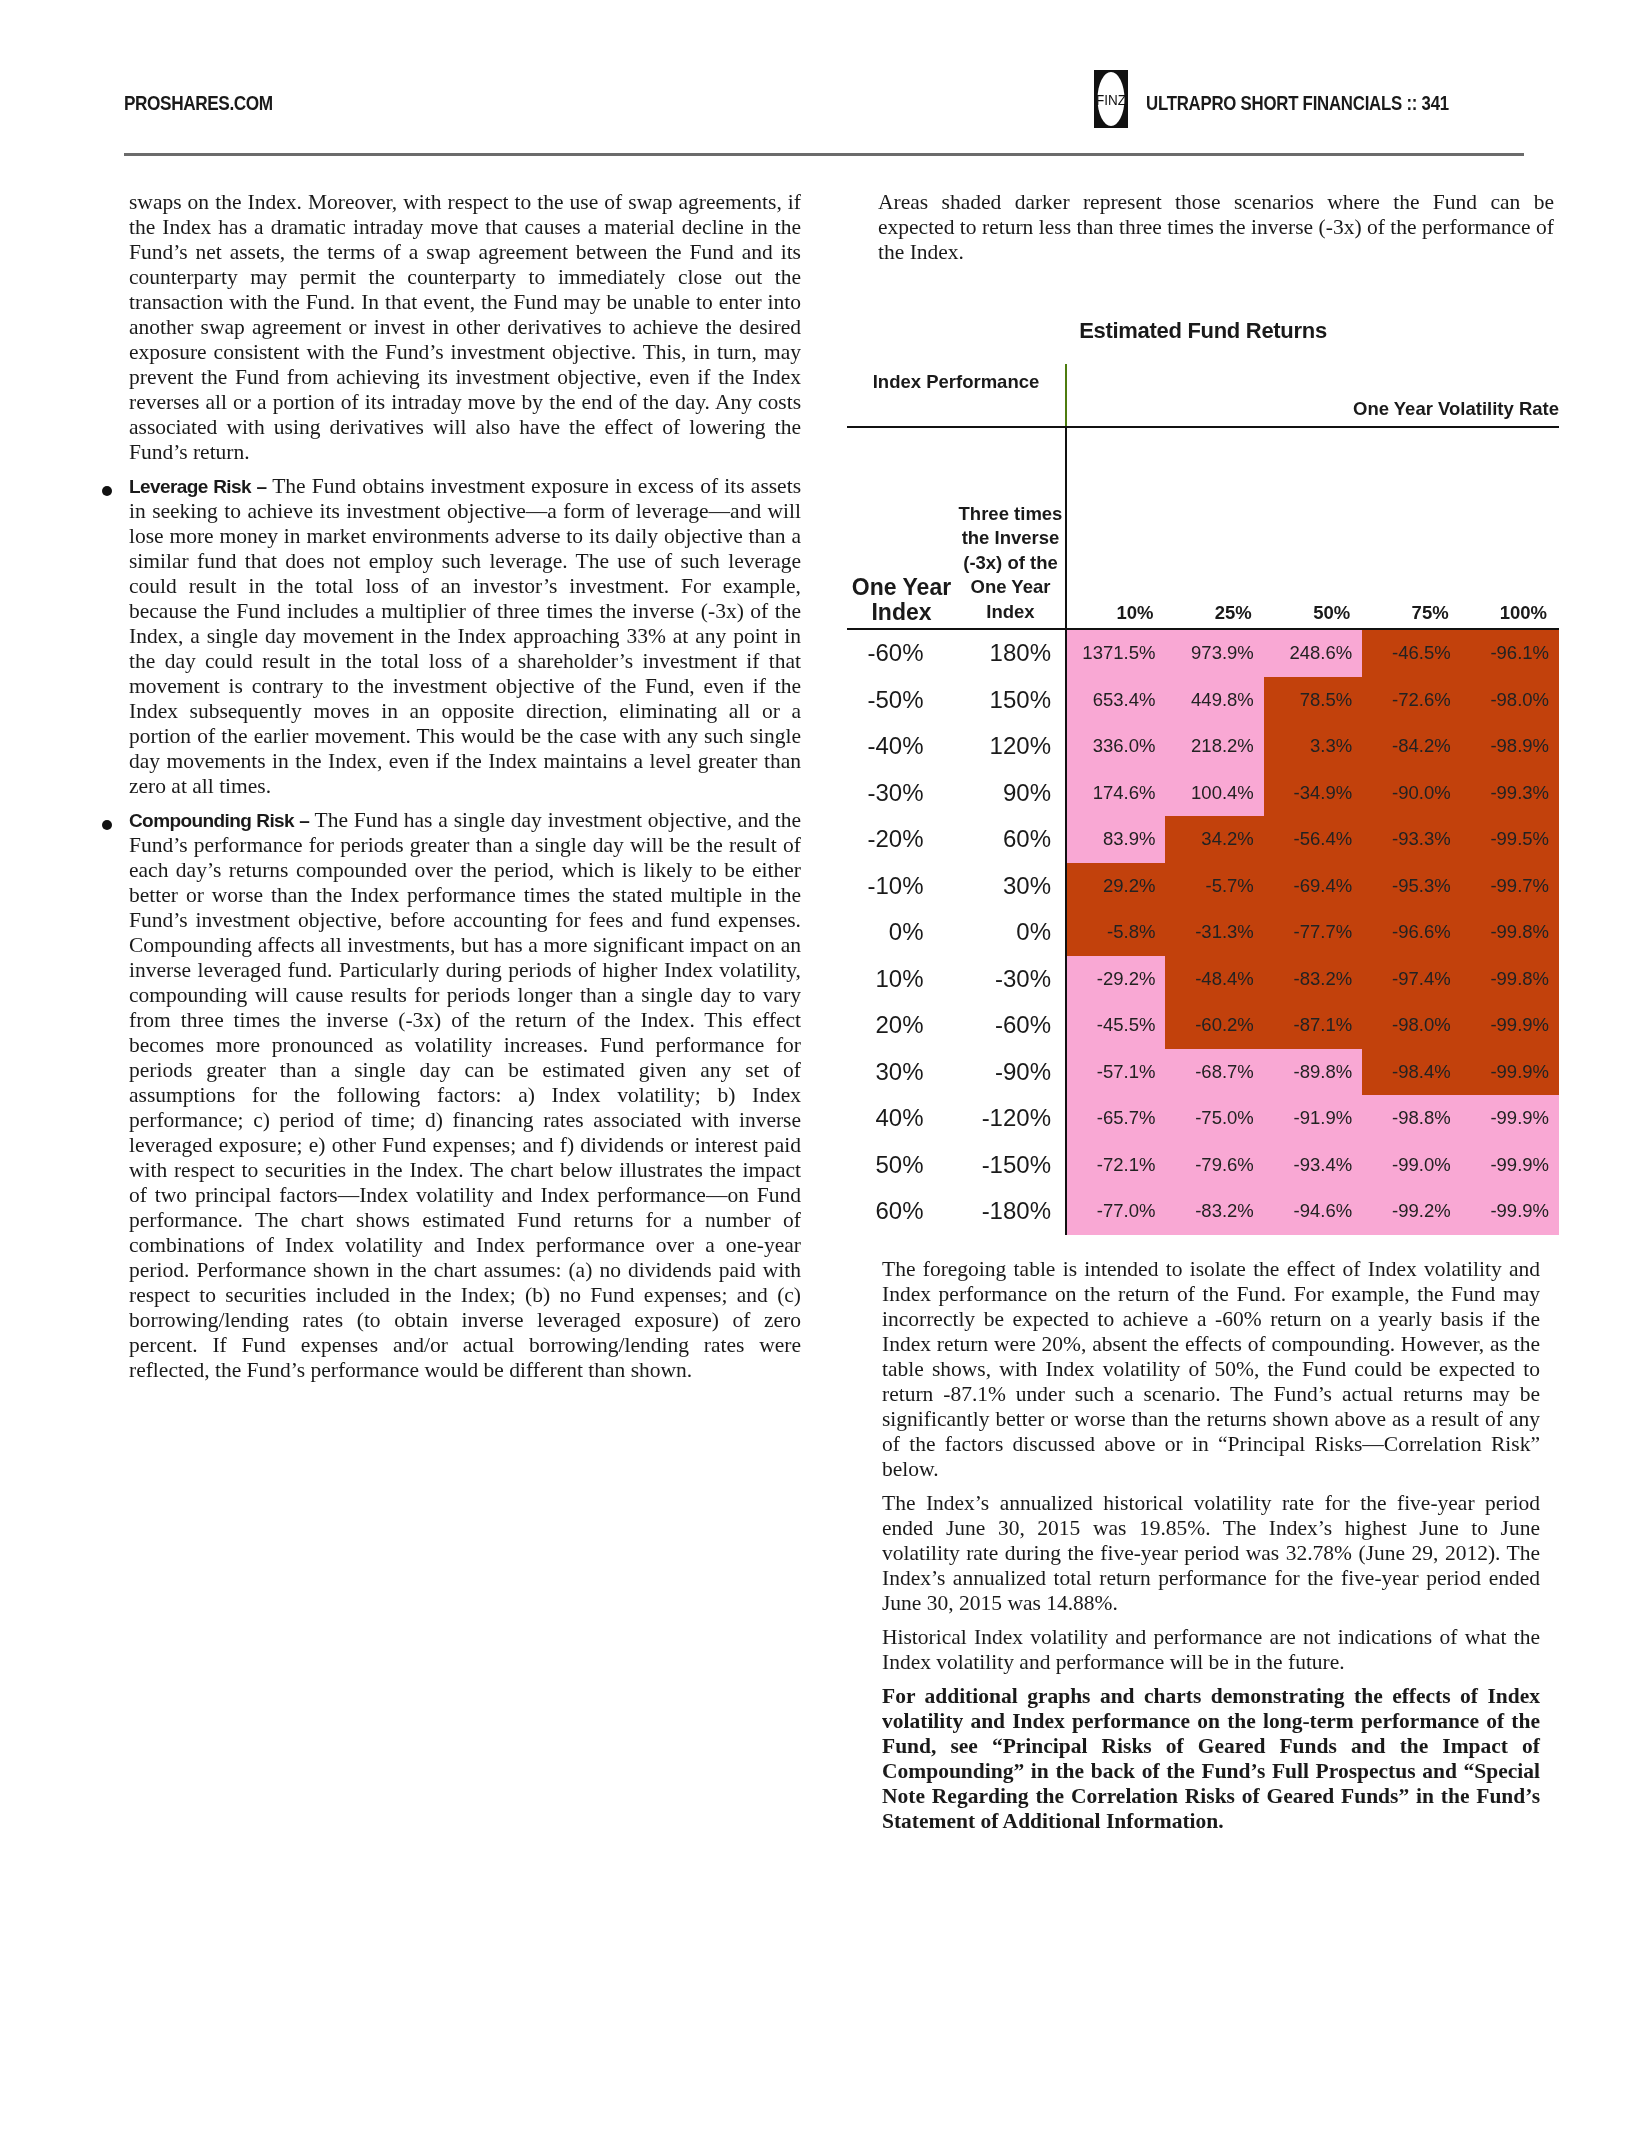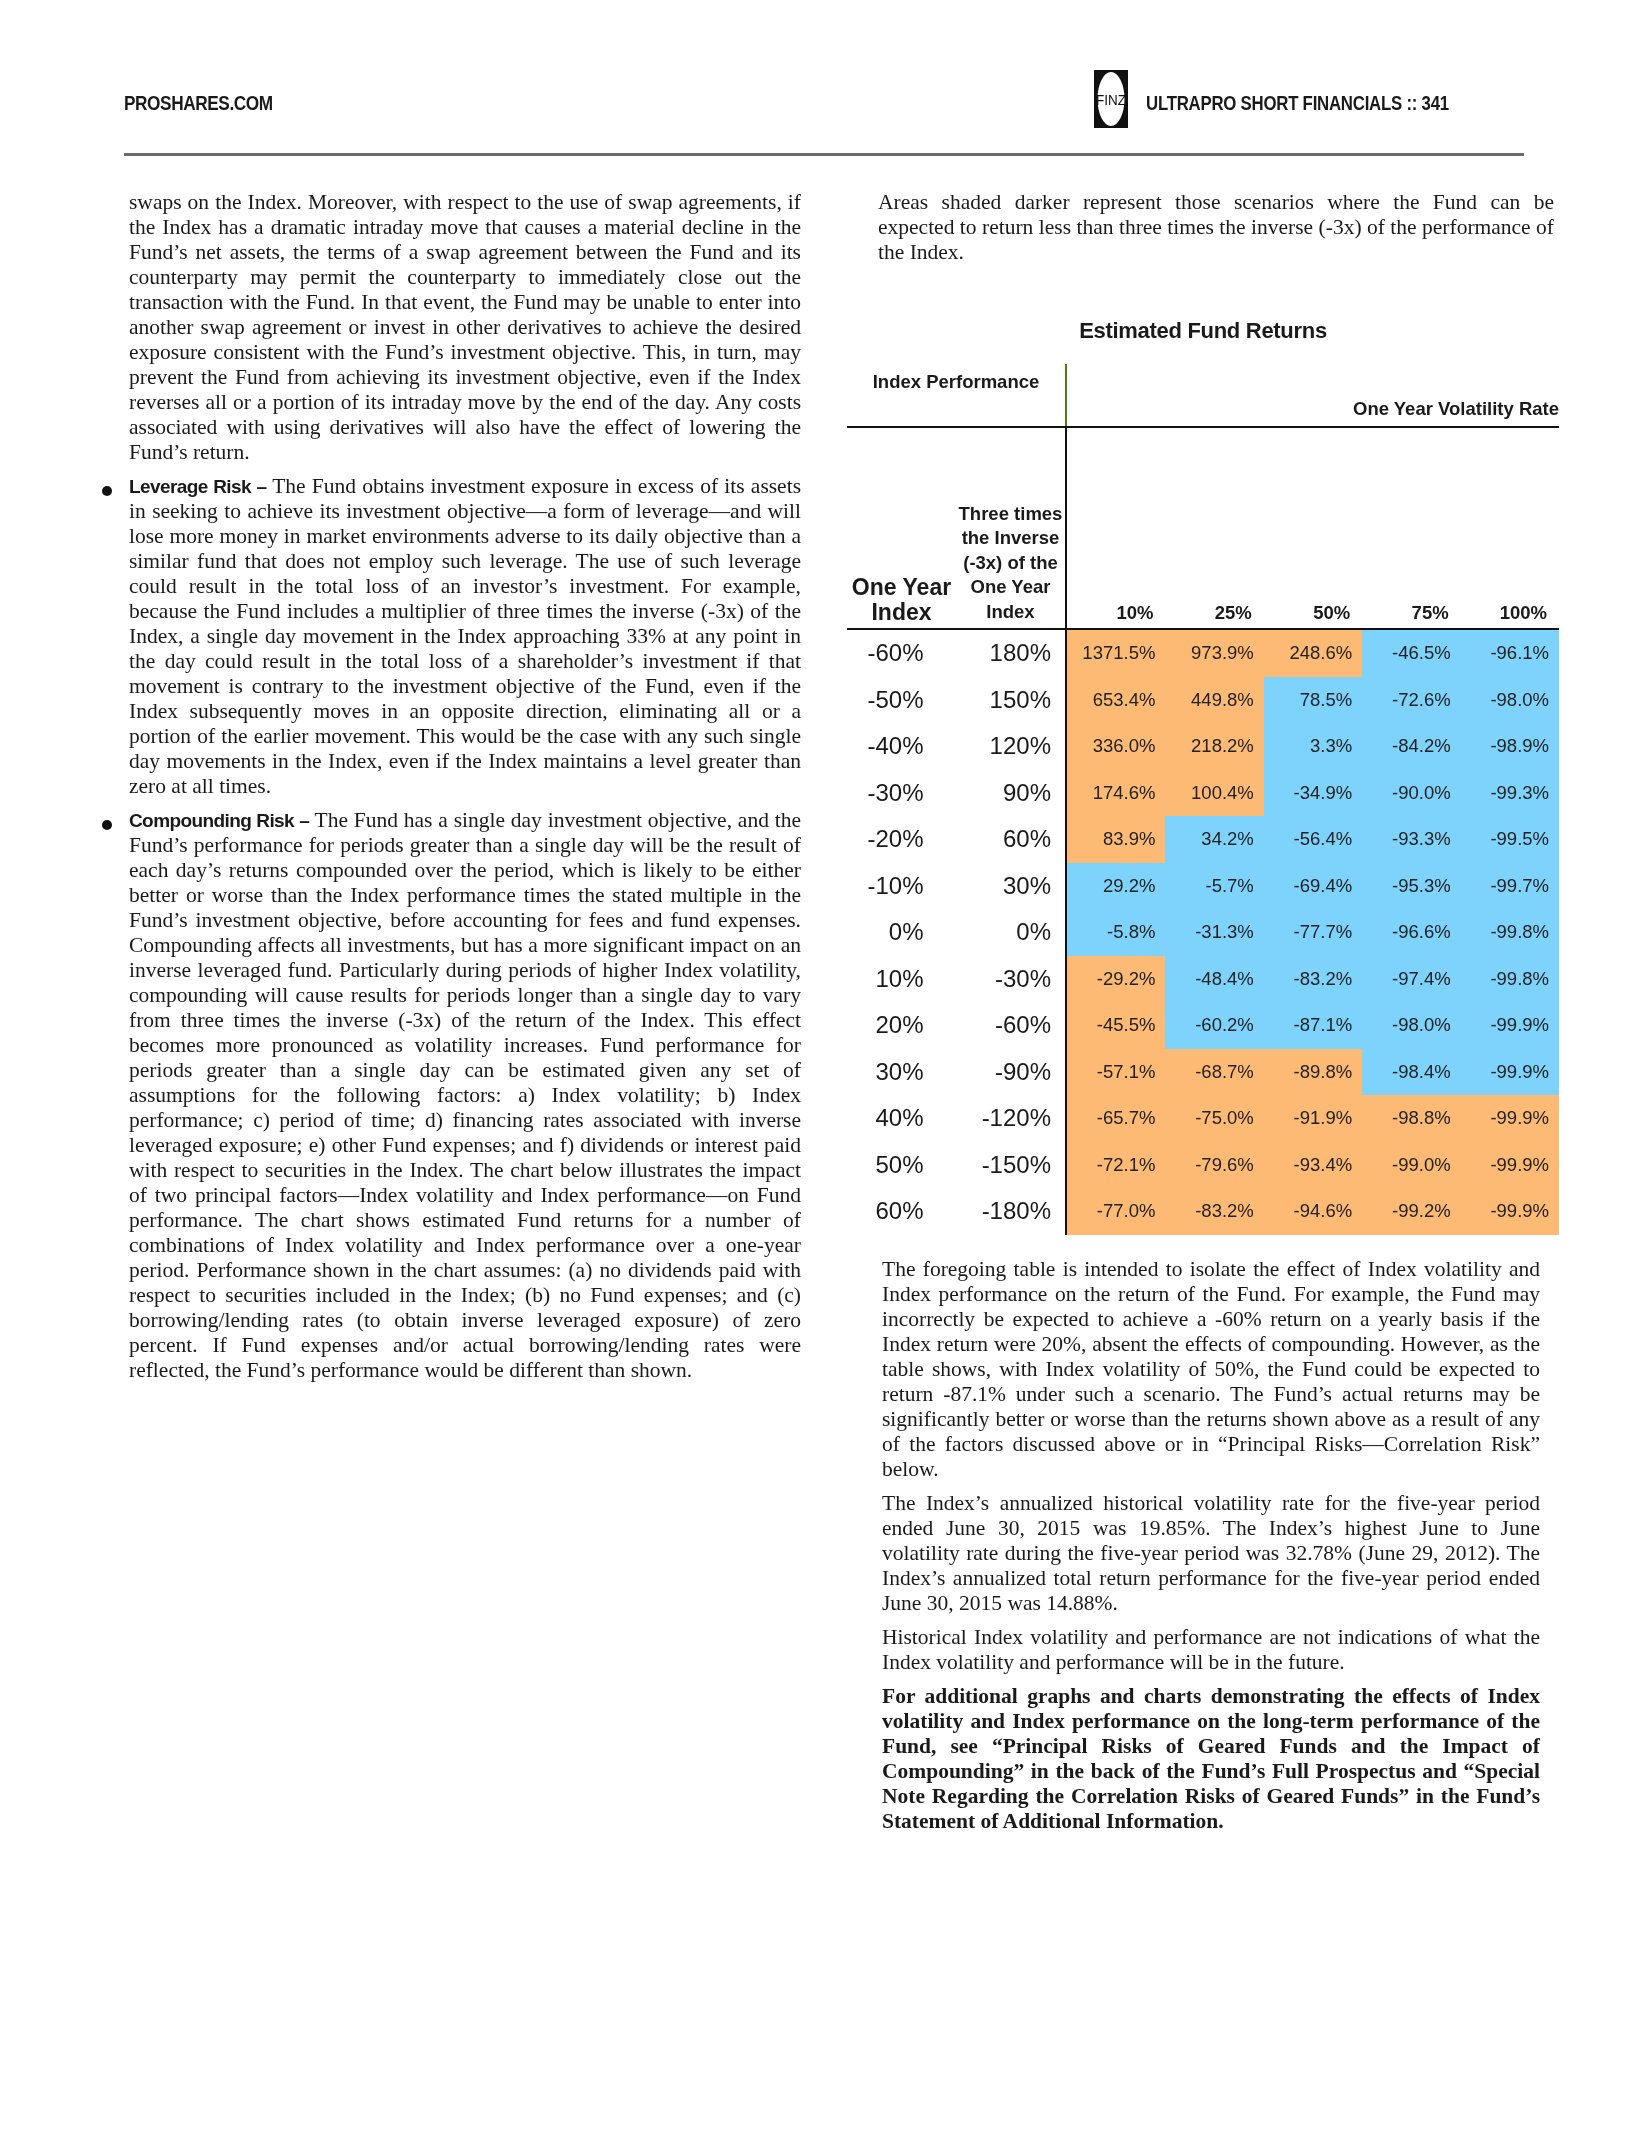--- a/index.html
+++ b/index.html
@@ -66,22 +66,22 @@
   .th2-vols { flex: 1; border-left: 2px solid #111; display: flex; align-items: flex-end; padding-bottom: 4px; }
   .th2-vols span { flex: 1; text-align: right; font-weight: bold; font-size: 18.5px; padding-right: 12px; }
   .tbl-body { display: flex; }
   .tb-idx { width: 218px; }
   .tb-idx .r { display: flex; height: 46.5px; align-items: center; font-size: 24px; gap: 37px; }
   .tb-idx .r span { width: 109px; text-align: right; padding-right: 14px; box-sizing: border-box; }
   .tb-grid { flex: 1; border-left: 2px solid #111; }
   .tb-grid .r { display: flex; height: 46.5px; }
   .tb-grid .c { flex: 1; display: flex; align-items: center; justify-content: flex-end;
     padding-right: 10px; font-size: 18.5px; color: #222; }
-  .c.light { background: #fdba74; }
-  .c.dark { background: #7dd3fc; }
+  .c.light { background: #f9a8d4; }
+  .c.dark { background: #c2410c; }
 </style>
 </head>
 <body>
 
 <div class="hdr-left">PROSHARES.COM</div>
 <div class="hdr-badge">
   <div class="oval">FINZ</div>
 </div>
 <div class="hdr-right">
   <span>ULTRAPRO SHORT FINANCIALS</span>

